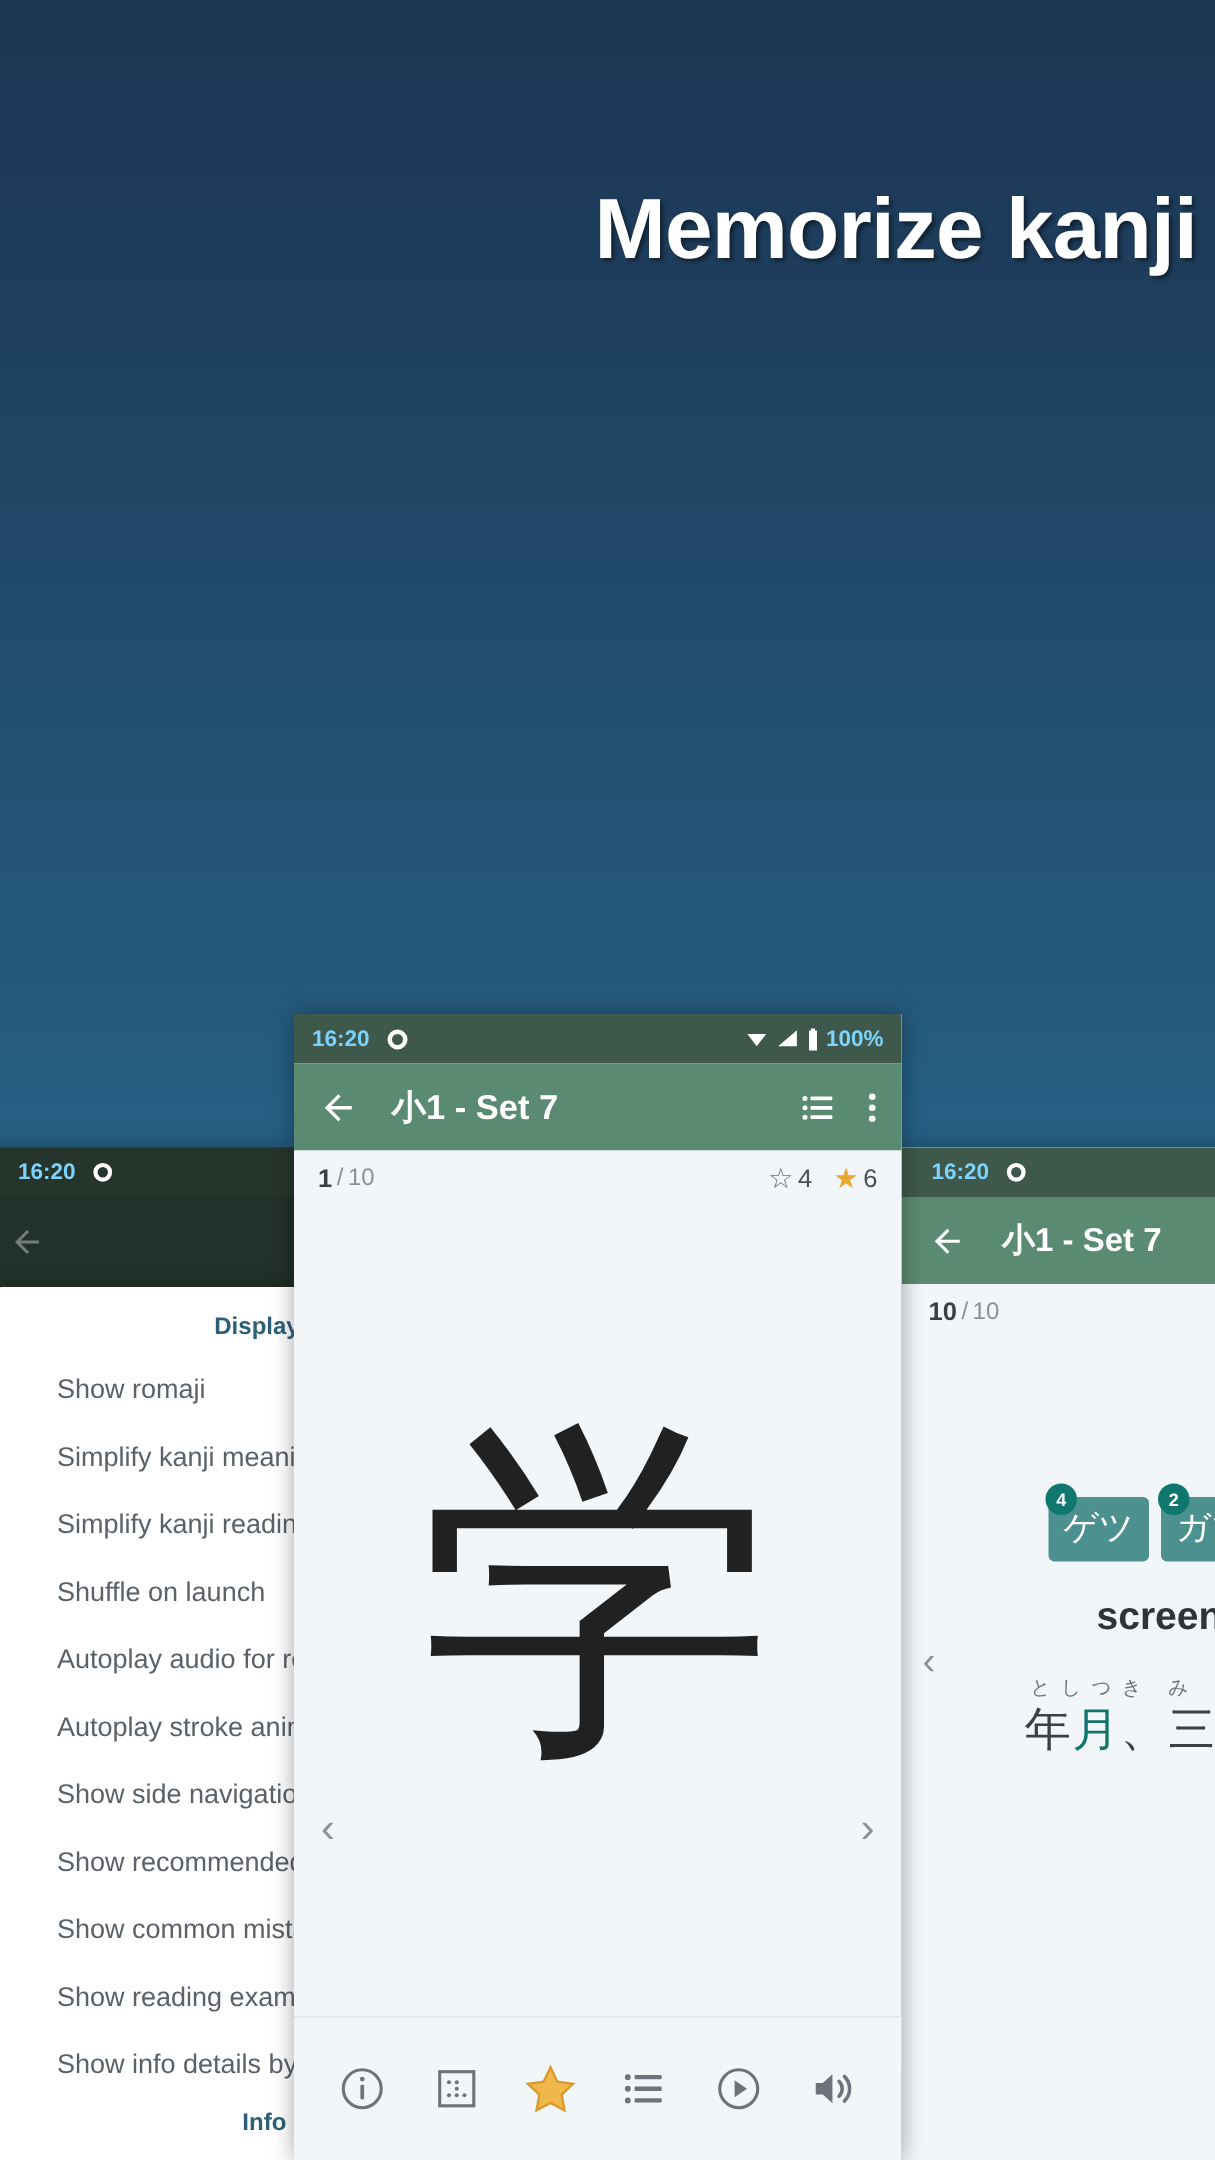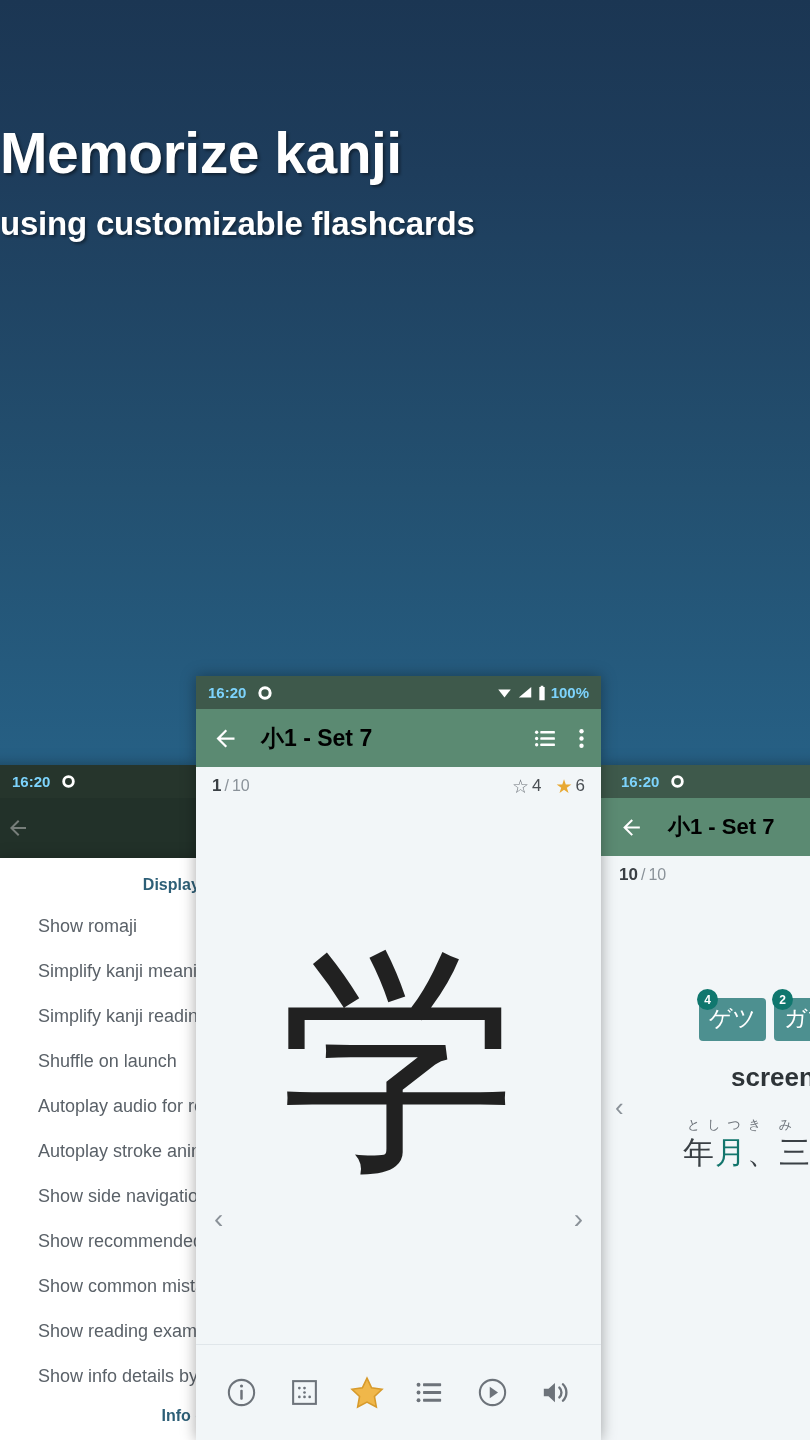--- a/index.html
+++ b/index.html
@@ -19,22 +19,22 @@
         #235070 34%,
         #27648a 58%,
         #2b7498 80%,
         #2e7fa0 100%);
     overflow: hidden;
   }
 
   
   .promo {
     position: absolute;
-    left: 0; right: 0;
-    text-align: left;
+    left: 0; right: 12px;
+    text-align: right;
     color: #ffffff;
   }
   .promo-title {
     top: 124px;
     font-size: 57px;
     font-weight: bold;
     letter-spacing: -0.5px;
     line-height: 1.05;
     text-shadow: 2px 2px 3px rgba(0,0,0,0.45);
   }
@@ -79,21 +79,21 @@
     gap: 4px;
     font-size: 15px;
     font-weight: bold;
   }
   .appbar {
     height: 58px;
     display: flex;
     align-items: center;
     padding: 0 16px;
     box-sizing: border-box;
-    color: #000000;
+    color: #ffffff;
   }
   .appbar-title {
     font-size: 23px;
     font-weight: bold;
     margin-left: 22px;
     white-space: nowrap;
   }
   .appbar-actions {
     margin-left: auto;
     display: flex;
@@ -308,21 +308,20 @@
   }
 
   .ico-svg { display:block; }
 </style>
 </head>
 <body>
 
 <div id="page">
 
   <div class="promo promo-title">Memorize kanji</div>
-  <div class="promo promo-sub">using customizable flashcards</div>
   <div class="promo promo-body">
   </div>
 
   <div class="phone" id="phone-left">
     <div class="statusbar">
       <span class="sb-time">16:20</span>
       <span>
         <svg class="ico-svg" width="15" height="15" viewBox="0 0 24 24">
             <path fill="#ffffff" d="M12 2a10 10 0 1 0 10 10A10 10 0 0 0 12 2zm0 4.5a5.5 5.5 0 1 1-5.5 5.5A5.5 5.5 0 0 1 12 6.5z"></path>
           </svg>

